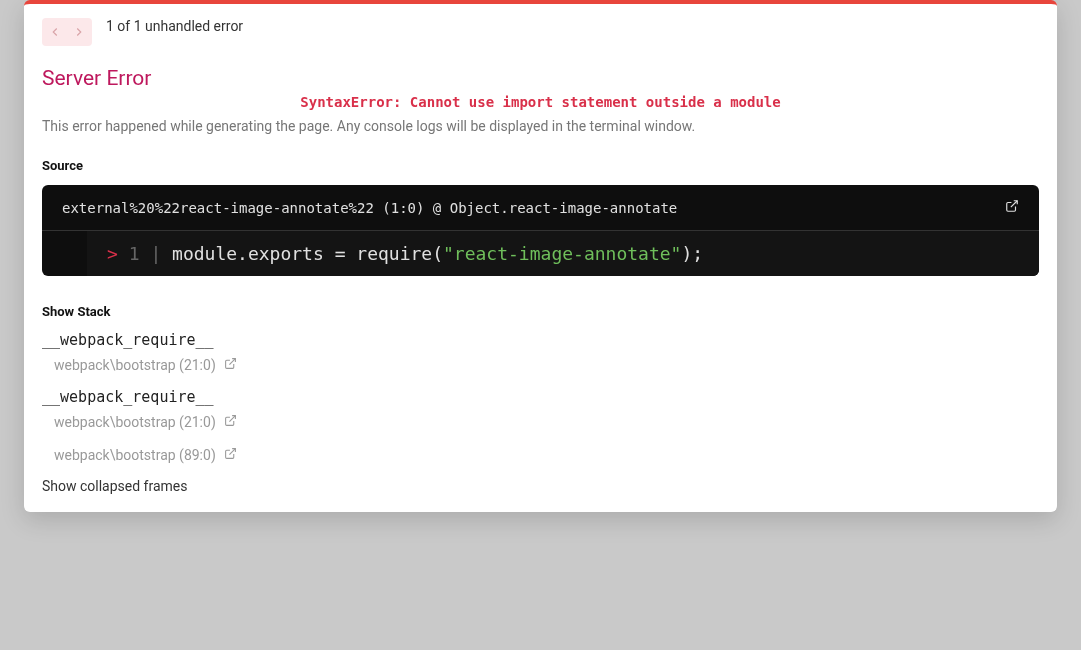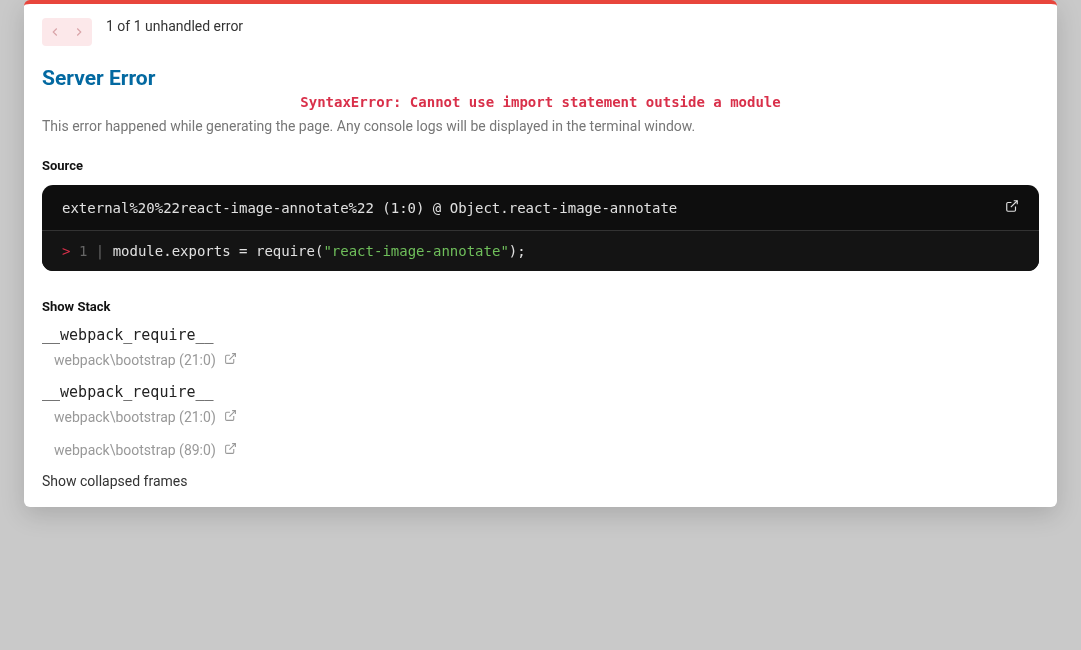--- a/index.html
+++ b/index.html
@@ -53,22 +53,22 @@
       stroke: #d9a3a8;
       stroke-width: 2;
       fill: none;
     }
     .nav-count {
       font-size: 14px;
       color: #333;
     }
     .heading-main {
       font-size: 21px;
-      font-weight: 700;
-      color: #0369a1;
+      font-weight: 400;
+      color: #be185d;
       margin-bottom: 4px;
     }
     .error-line {
       font-family: "Consolas", "Menlo", monospace;
       font-size: 14px;
       color: #d9304a;
       font-weight: 600;
       margin-bottom: 8px;
       text-align: center;
     }
@@ -78,21 +78,21 @@
       margin-bottom: 24px;
     }
     .section-heading {
       font-size: 13px;
       font-weight: 700;
       color: #111;
       margin-bottom: 12px;
     }
     .code-frame {
       background: #0e0e0e;
-      border-radius: 11px;
+      border-radius: 6px;
       overflow: hidden;
       margin-bottom: 28px;
     }
     .code-header {
       display: flex;
       align-items: center;
       justify-content: space-between;
       padding: 14px 20px;
       border-bottom: 1px solid #333;
       font-family: "Consolas", "Menlo", monospace;
@@ -103,23 +103,24 @@
       width: 14px;
       height: 14px;
       stroke: #e0e0e0;
       stroke-width: 2;
       fill: none;
       cursor: pointer;
     }
     .code-body {
       padding: 12px 20px;
       font-family: "Consolas", "Menlo", monospace;
-      font-size: 14px;
+      font-size: 18px;
       background: #141414;
       white-space: pre;
+      margin-left: 45px;
     }
     .tok-caret { color: #d9304a; }
     .tok-gutter { color: #666; }
     .tok-punct { color: #e0e0e0; }
     .tok-ident { color: #e0e0e0; }
     .tok-fn { color: #e0e0e0; }
     .tok-str { color: #6fbf5b; }
     .call-stack {
       margin-top: 6px;
     }

